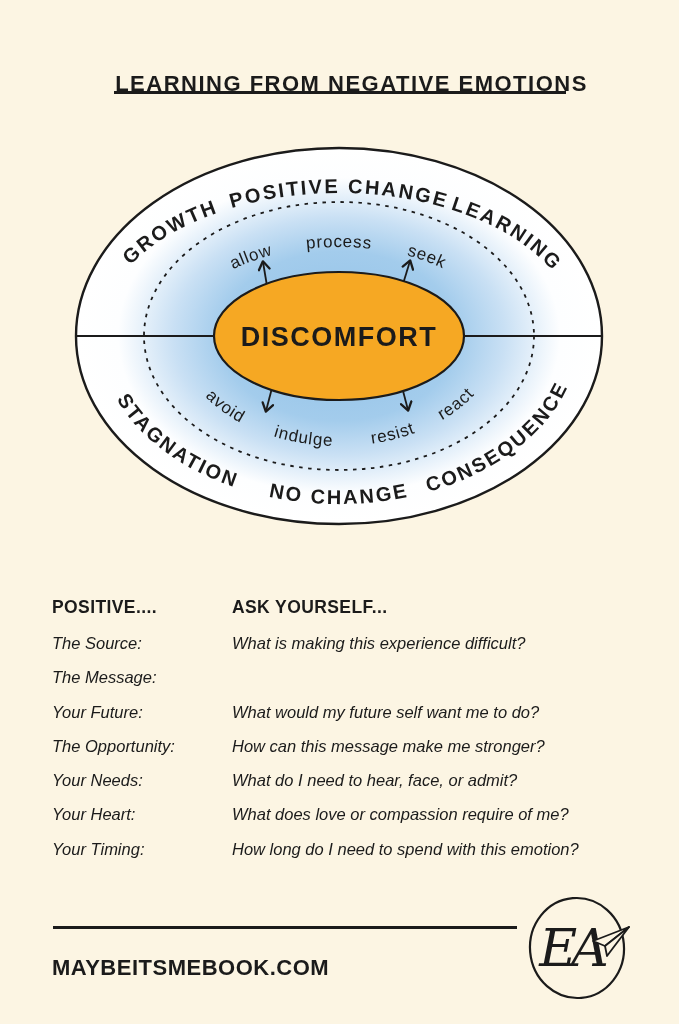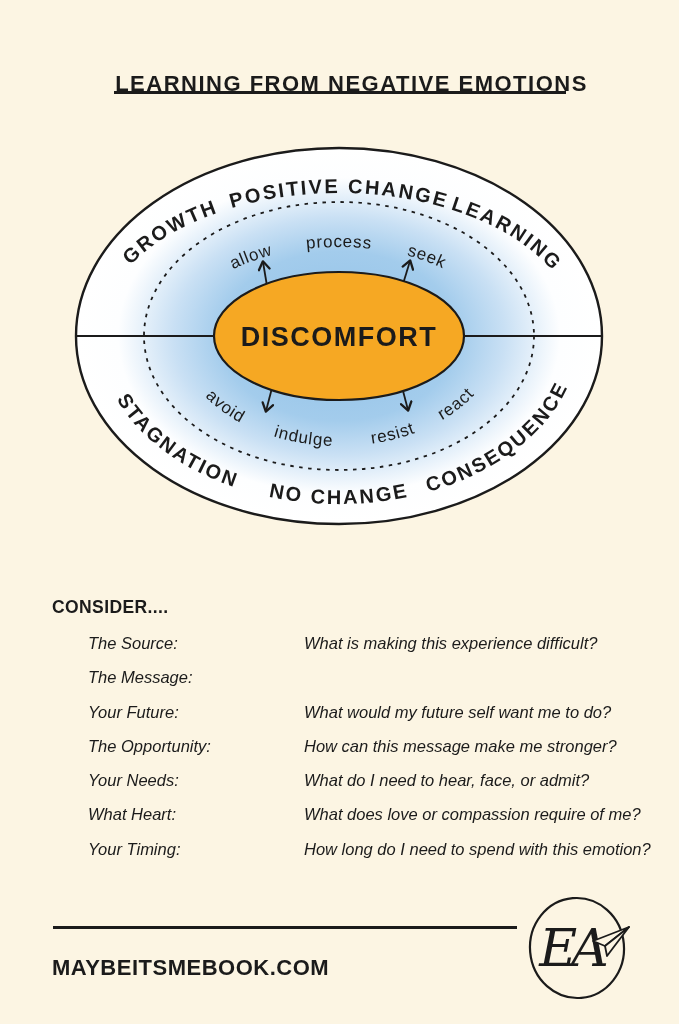--- a/index.html
+++ b/index.html
@@ -71,21 +71,20 @@
     font-size: 17.5px;
     font-weight: 700;
     letter-spacing: 0.4px;
   }
   .qa-row { display: flex; height: 34.3px; }
   .qa-row > div {
     font-size: 16.5px;
     font-style: italic;
     line-height: 1.2;
     white-space: nowrap;
-    margin-left: 36px;
   }
   .col-label { width: 180px; flex: none; }
   .col-q { flex: 1; }
   
   .footer-rule {
     position: absolute;
     left: 53px; top: 926px;
     width: 464px; height: 2.5px;
     background: #1B1B1B;
   }
@@ -187,21 +186,22 @@
     <text class="inner-word" text-anchor="middle">
       <textPath href="#bottomInner" startOffset="63%">resist</textPath>
     </text>
     <text class="inner-word" text-anchor="middle">
       <textPath href="#bottomInner" startOffset="80%">react</textPath>
     </text>
   </svg>
 
   <div class="qa-table">
     <div class="qa-header">
-      <div class="col-label">CONSIDER....</div>
+      <div class="col-label">POSITIVE....</div>
+      <div class="col-q">ASK YOURSELF...</div>
     </div>
     <div class="qa-row">
       <div class="col-label">The Source:</div>
       <div class="col-q">What is making this experience difficult?</div>
     </div>
     <div class="qa-row">
       <div class="col-label">The Message:</div>
     </div>
     <div class="qa-row">
       <div class="col-label">Your Future:</div>
@@ -209,21 +209,21 @@
     </div>
     <div class="qa-row">
       <div class="col-label">The Opportunity:</div>
       <div class="col-q">How can this message make me stronger?</div>
     </div>
     <div class="qa-row">
       <div class="col-label">Your Needs:</div>
       <div class="col-q">What do I need to hear, face, or admit?</div>
     </div>
     <div class="qa-row">
-      <div class="col-label">What Heart:</div>
+      <div class="col-label">Your Heart:</div>
       <div class="col-q">What does love or compassion require of me?</div>
     </div>
     <div class="qa-row">
       <div class="col-label">Your Timing:</div>
       <div class="col-q">How long do I need to spend with this emotion?</div>
     </div>
   </div>
 
   <div class="footer-rule"></div>
   <div class="website">MAYBEITSMEBOOK.COM</div>

